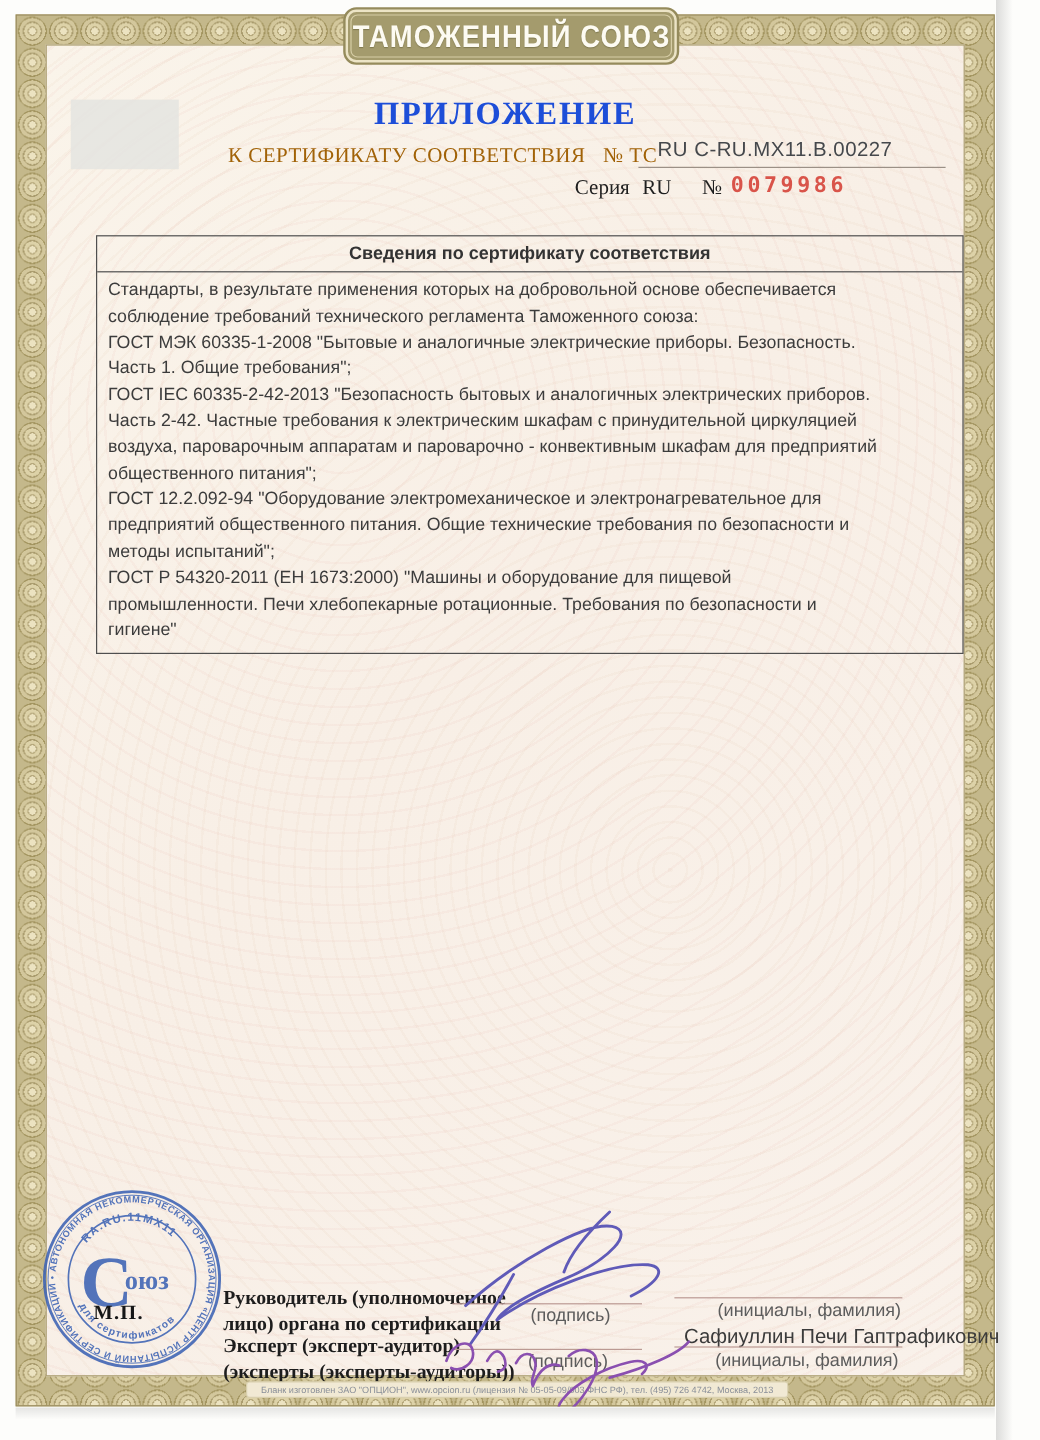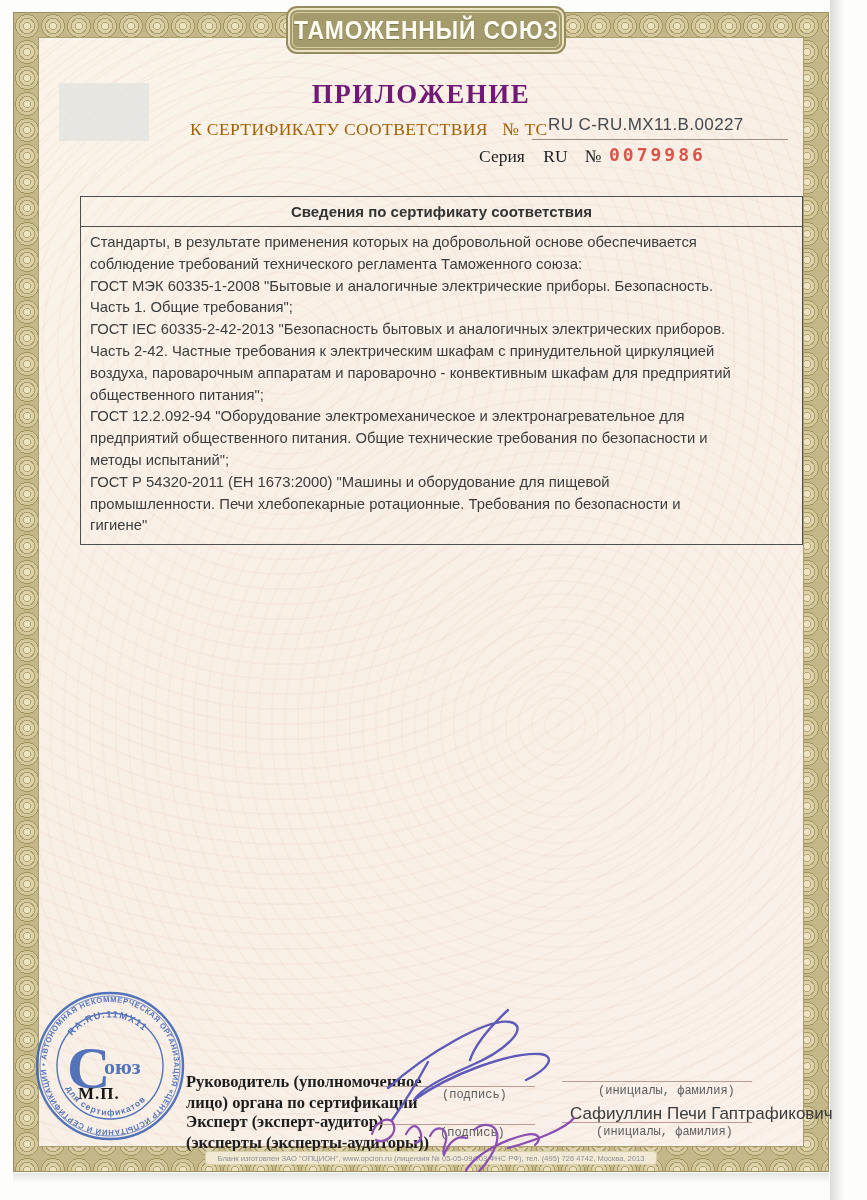--- a/index.html
+++ b/index.html
@@ -27,50 +27,50 @@
 
   
   .badge{position:absolute;left:288px;top:8px;width:272px;height:40px;background:#a49b6d;
     border:2px solid #ece4c6;border-radius:9px;box-shadow:0 0 0 2px #958b5c;
     display:flex;align-items:center;justify-content:center;}
   .badge::after{content:"";position:absolute;inset:2px;border:1px solid #d6cda5;border-radius:6px;}
   .badge span{font-family:"Liberation Sans",sans-serif;font-weight:bold;font-size:26px;color:#fdfbf2;
     letter-spacing:1px;transform:scaleX(.88);white-space:nowrap;text-shadow:0 1px 1px rgba(90,85,50,.5);}
 
   .page-title{position:absolute;left:13px;top:79px;width:816px;text-align:center;
-    font-size:27px;font-weight:bold;color:#701a75;letter-spacing:1.5px;}
+    font-size:27px;font-weight:bold;color:#1d4ed8;letter-spacing:1.5px;}
 
   .cert-line{position:absolute;left:190px;top:119px;font-size:17.5px;color:#a16207;letter-spacing:.4px;white-space:nowrap;}
   .cert-line .prefix{margin-left:10px;}
   .cert-value{position:absolute;left:548px;top:115px;font-family:"Liberation Sans",sans-serif;
     font-size:17px;color:#45484c;letter-spacing:.4px;white-space:nowrap;text-align:right;}
   .cert-underline{position:absolute;left:532px;top:139px;width:256px;height:1px;background:#9b9086;}
 
   .series-line{position:absolute;left:479px;top:146px;font-size:17.5px;color:#1f1f1f;white-space:nowrap;}
-  .series-line .region{margin-left:14px;}
+  .series-line .region{margin-left:6px;}
   .no-sign{position:absolute;left:585px;top:146px;font-size:17.5px;color:#1f1f1f;}
   .serial{position:absolute;left:609px;top:144px;font-family:"DejaVu Sans Mono",monospace;
     font-size:18px;font-weight:bold;color:#d9544a;letter-spacing:3px;}
 
   
   .infobox{position:absolute;left:80px;top:196px;width:723px;height:349px;border:1.6px solid #4f4f4f;box-sizing:border-box;}
   .infohead{height:29px;line-height:29px;text-align:center;font-family:"Liberation Sans",sans-serif;
     font-weight:bold;font-size:15px;color:#333;border-bottom:1.6px solid #4f4f4f;}
   .infobody{padding:5px 9px;font-family:"Liberation Sans",sans-serif;font-size:14.8px;
     line-height:21.8px;color:#3c3c3c;white-space:pre-line;}
 
   
   .sig-label{position:absolute;left:186px;width:260px;font-size:16.5px;font-weight:600;color:#1d1d1d;
     line-height:20.5px;white-space:pre-line;}
   .sig-label.row1{top:1072px;}
   .sig-label.row2{top:1112px;}
   .sig-line{position:absolute;height:1px;background:#bb9a93;}
   .sig-line.l1{left:377px;top:1086px;width:158px;}
   .sig-line.l2{left:377px;top:1124px;width:158px;}
-  .sig-caption{position:absolute;font-size:12px;color:#5c5c5c;font-family:Liberation Mono, monospace;text-align:center;}
+  .sig-caption{position:absolute;font-size:15px;color:#5c5c5c;font-family:Liberation Sans, sans-serif;text-align:center;}
   .cap-sign1{left:442px;top:1088px;}
   .cap-sign2{left:440px;top:1126px;}
   .sig-name{position:absolute;left:570px;font-family:"Liberation Sans",sans-serif;font-size:17px;color:#3b3b3b;white-space:nowrap;}
   .name1{top:1055px;}
   .name2{top:1104px;}
   .name-line{position:absolute;left:562px;width:190px;height:1px;background:#bb9a93;}
   .nl1{top:1081px;}
   .nl2{top:1122px;}
   .cap-name1{left:598px;top:1084px;}
   .cap-name2{left:596px;top:1125px;}

